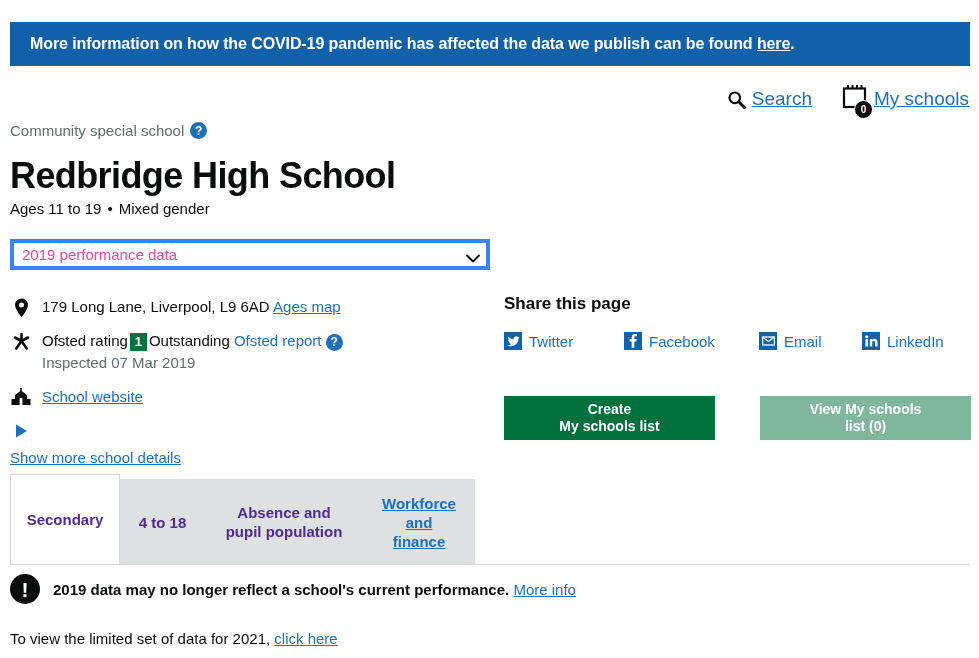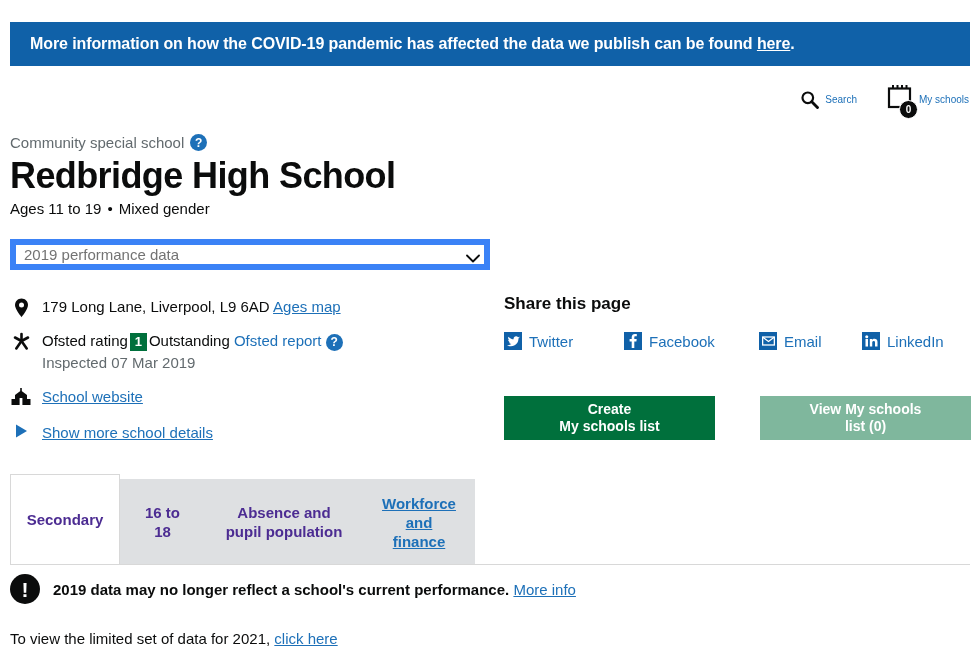--- a/index.html
+++ b/index.html
@@ -37,40 +37,41 @@
   
   .util-nav {
     position: absolute;
     right: 10px; top: 84px;
     display: flex; align-items: center;
     gap: 30px;
   }
   .util-item { display: flex; align-items: center; gap: 6px; position: relative; }
   .util-label {
     color: #1d70b8;
-    font-size: 10px;
+    font-size: 19px;
+    text-decoration: underline;
     white-space: nowrap;
   }
   .icon-search { width: 19px; height: 19px; display: block; }
   .icon-notepad-wrap { position: relative; width: 26px; height: 30px; }
   .badge-count {
     position: absolute;
     right: -5px; bottom: -5px;
     width: 19px; height: 19px;
     border-radius: 50%;
     background: #0b0c0c;
     color: #ffffff;
     font-size: 10px; font-weight: bold;
     display: flex; align-items: center; justify-content: center;
     border: 1.5px solid #ffffff;
   }
 
   
   .school-type {
-    position: absolute; left: 10px; top: 134px;
+    position: absolute; left: 10px; top: 122px;
     font-size: 15px; color: #626a6e;
     display: flex; align-items: center; gap: 6px;
   }
   .help-icon {
     width: 17px; height: 17px; border-radius: 50%;
     background: #1d70b8; color: #ffffff;
     font-size: 12px; font-weight: bold;
     display: inline-flex; align-items: center; justify-content: center;
     line-height: 1;
     cursor: pointer;
@@ -85,25 +86,25 @@
   .school-meta {
     position: absolute; left: 10px; top: 200px;
     font-size: 15px; color: #0b0c0c;
   }
   .school-meta .dot { padding: 0 6px; }
 
   
   .year-select {
     position: absolute; left: 10px; top: 239px;
     width: 480px; height: 31px;
-    border: 6px solid #3b82f6;
+    border: 4px solid #3b82f6;
     background: #ffffff;
     font-family: "Liberation Sans", sans-serif;
     font-size: 15px;
-    color: #737373;
+    color: #ec4899;
     padding: 0 8px;
     appearance: none;
     -webkit-appearance: none;
     cursor: pointer;
   }
   .select-chevron {
     position: absolute;
     left: 466px; top: 249px;
     pointer-events: none;
   }
@@ -309,21 +310,21 @@
           <rect x="8.6" y="10" width="2.8" height="7" fill="#ffffff"></rect>
           <rect x="0.5" y="11" width="3.5" height="6" fill="#0b0c0c"></rect>
           <rect x="16" y="11" width="3.5" height="6" fill="#0b0c0c"></rect>
         </svg>
       </span>
       <span class="detail-body">
         <a class="lnk" href="#">School website</a>
       </span>
     </div>
 
-    <div class="detail-row" style="margin-top:16px;">
+    <div class="detail-row" style="margin-top:16px;flex-direction:column;">
       <span class="detail-icon">
         <svg width="13" height="14" viewBox="0 0 13 14">
           <polygon points="1,0.5 12,7 1,13.5" fill="#1d70b8"></polygon>
         </svg>
       </span>
       <span class="detail-body">
         <a class="lnk" href="#">Show more school details</a>
       </span>
     </div>
   </div>
@@ -380,21 +381,21 @@
   <button class="btn btn-view">
     <span>View My schools</span>
     <span>list (0)</span>
   </button>
 
   <div class="tabs">
     <div class="tab active tab-w1">
       <span>Secondary</span>
     </div>
     <div class="tab tab-w2">
-      <span>16 to 18</span>
+      <span>4 to 18</span>
     </div>
     <div class="tab tab-w3">
       <span>
         <span>Absence and</span><br>
         <span>pupil population</span>
       </span>
     </div>
     <div class="tab tab-w4 tab-blue">
       <span>
         <span>Workforce</span><br>

